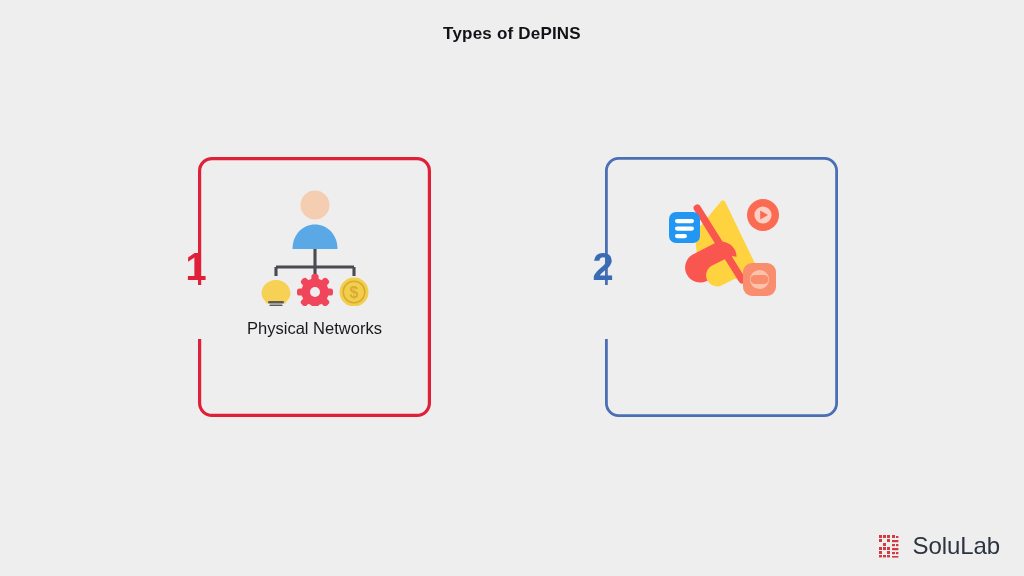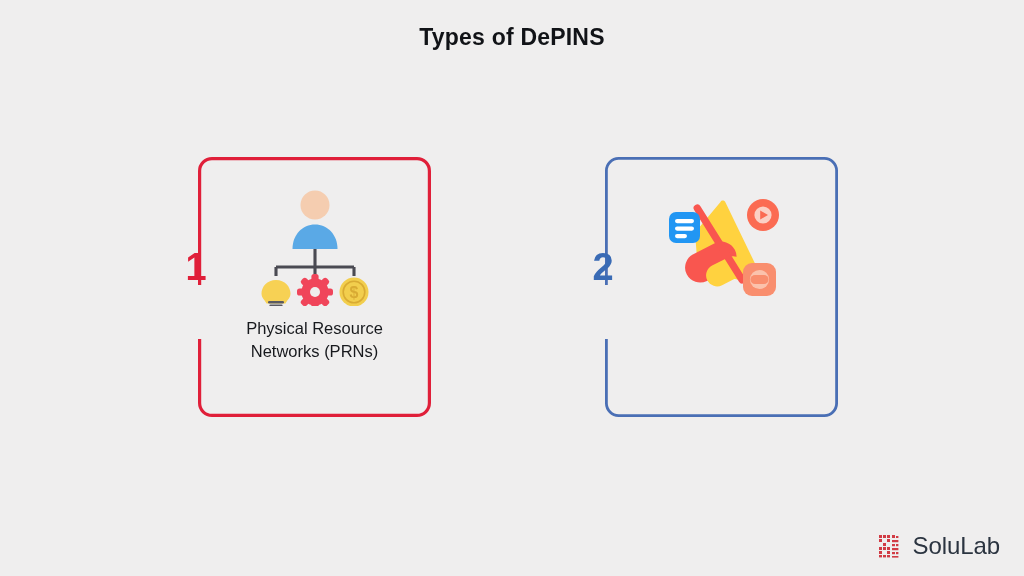--- a/index.html
+++ b/index.html
@@ -16,21 +16,21 @@
     position: relative;
   }
 
   
   .page-title {
     position: absolute;
     top: 24px;
     left: 0;
     width: 1024px;
     text-align: center;
-    font-size: 23px;
+    font-size: 17px;
     font-weight: bold;
     color: #111317;
     letter-spacing: 0.2px;
   }
 
   
   .cards {
     position: absolute;
     top: 157px;
     left: 0;
@@ -171,22 +171,21 @@
 
         <g transform="translate(95,104)">
           <circle r="14.5" fill="#f2ce4d"></circle>
           <circle r="10.8" fill="none" stroke="#d9ab33" stroke-width="1.6"></circle>
           <text x="0" y="5.6" text-anchor="middle" font-family="'Liberation Sans', sans-serif" font-size="16" font-weight="bold" fill="#d9ab33">$</text>
         </g>
       </svg>
     </div>
 
     <div class="card-label">
-      <span>Physical Resource</span>
-      <span>Networks (PRNs)</span>
+      <span>Physical Networks</span>
     </div>
   </div>
 
   <div class="card card-2">
 
     <svg class="card-border" viewBox="0 0 233 260">
       <path d="M 14 1.4 H 219 A 12.4 12.4 0 0 1 231.6 14 V 246
                A 12.4 12.4 0 0 1 219 258.6 H 14
                A 12.4 12.4 0 0 1 1.4 246 V 182" fill="none" stroke="#4a6fb5" stroke-width="2.8" stroke-linecap="butt"></path>
       <path d="M 1.4 128 V 14 A 12.4 12.4 0 0 1 14 1.4" fill="none" stroke="#4a6fb5" stroke-width="2.8" stroke-linecap="butt"></path>

